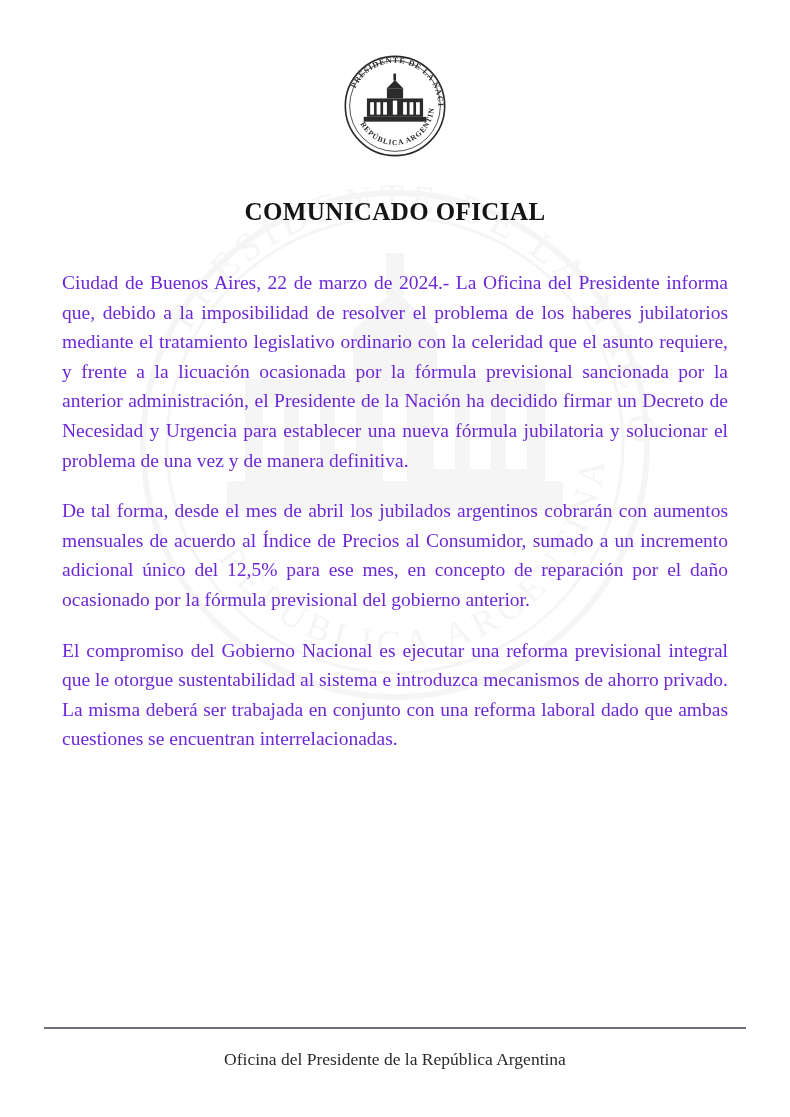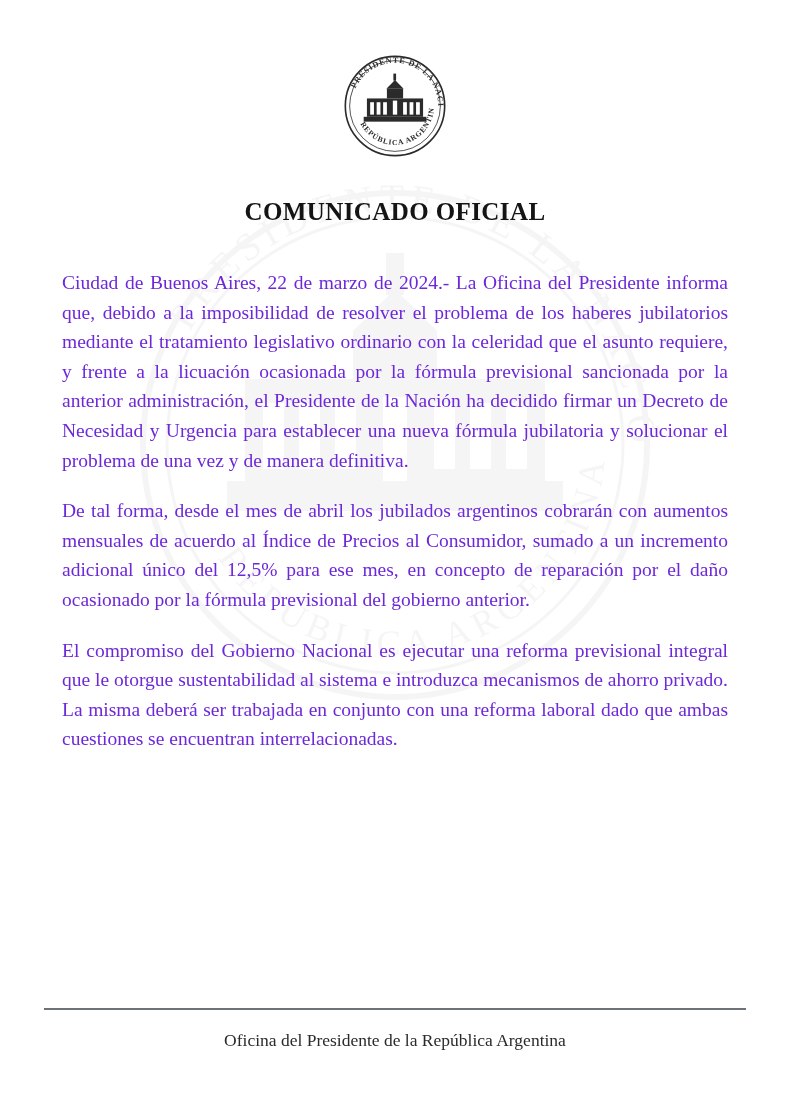--- a/index.html
+++ b/index.html
@@ -76,21 +76,21 @@
     color: #6d28d9;
   }
   .body-text p:last-child { margin-bottom: 0; }
 
   
   .footer {
     position: absolute;
     left: 0;
     right: 0;
     bottom: 0;
-    height: 109px;
+    height: 90px;
     z-index: 1;
   }
   .footer-rule {
     position: absolute;
     top: 0;
     left: 44px;
     right: 44px;
     height: 2px;
     background: #6d7179;
   }

